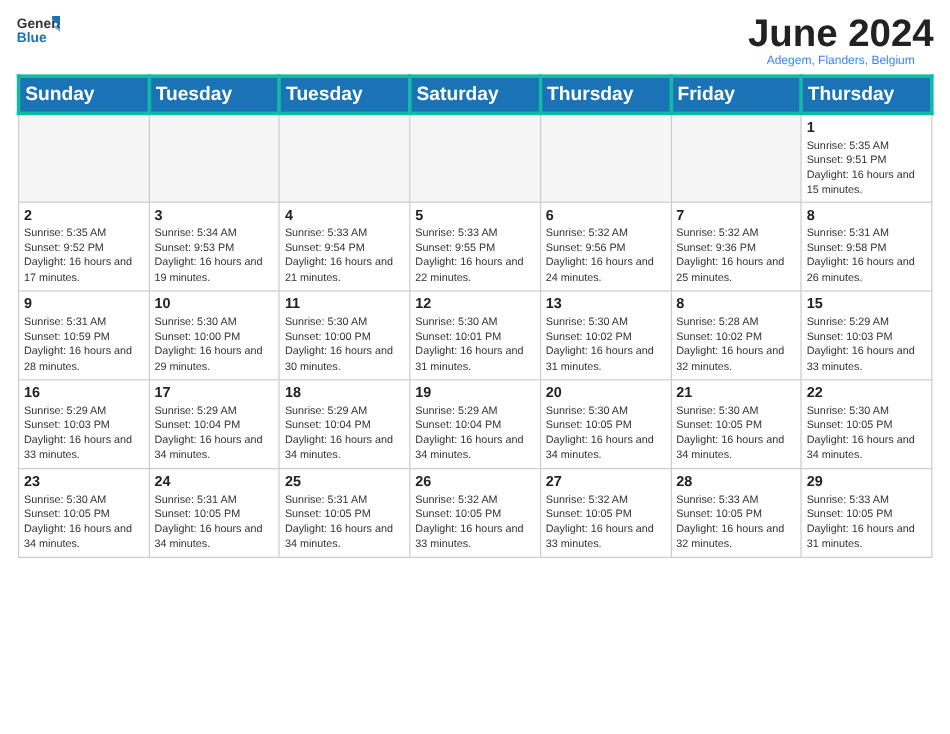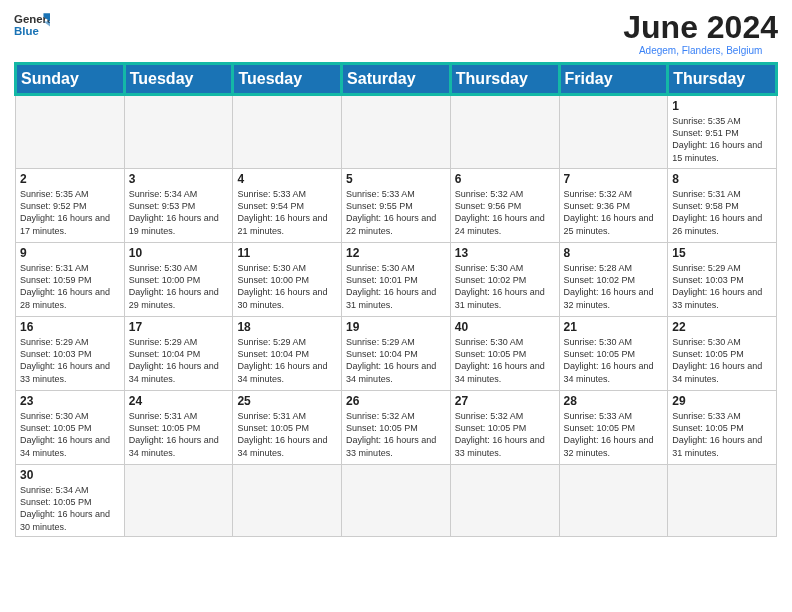--- a/index.html
+++ b/index.html
@@ -256,21 +256,21 @@
 and 34 minutes.</div>
           </td>
           <td>
             <span class="day-number">19</span>
             <div class="day-info">Sunrise: 5:29 AM
 Sunset: 10:04 PM
 Daylight: 16 hours
 and 34 minutes.</div>
           </td>
           <td>
-            <span class="day-number">40</span>
+            <span class="day-number">20</span>
             <div class="day-info">Sunrise: 5:30 AM
 Sunset: 10:05 PM
 Daylight: 16 hours
 and 34 minutes.</div>
           </td>
           <td>
             <span class="day-number">21</span>
             <div class="day-info">Sunrise: 5:30 AM
 Sunset: 10:05 PM
 Daylight: 16 hours
@@ -327,31 +327,16 @@
 Daylight: 16 hours
 and 32 minutes.</div>
           </td>
           <td>
             <span class="day-number">29</span>
             <div class="day-info">Sunrise: 5:33 AM
 Sunset: 10:05 PM
 Daylight: 16 hours
 and 31 minutes.</div>
           </td>
-        </tr>
-        <tr class="last-row">
-          <td>
-            <span class="day-number">30</span>
-            <div class="day-info">Sunrise: 5:34 AM
-Sunset: 10:05 PM
-Daylight: 16 hours
-and 30 minutes.</div>
-          </td>
-          <td class="empty"></td>
-          <td class="empty"></td>
-          <td class="empty"></td>
-          <td class="empty"></td>
-          <td class="empty"></td>
-          <td class="empty"></td>
         </tr>
       </tbody>
   </table>
 </div>
 
 </body></html>

